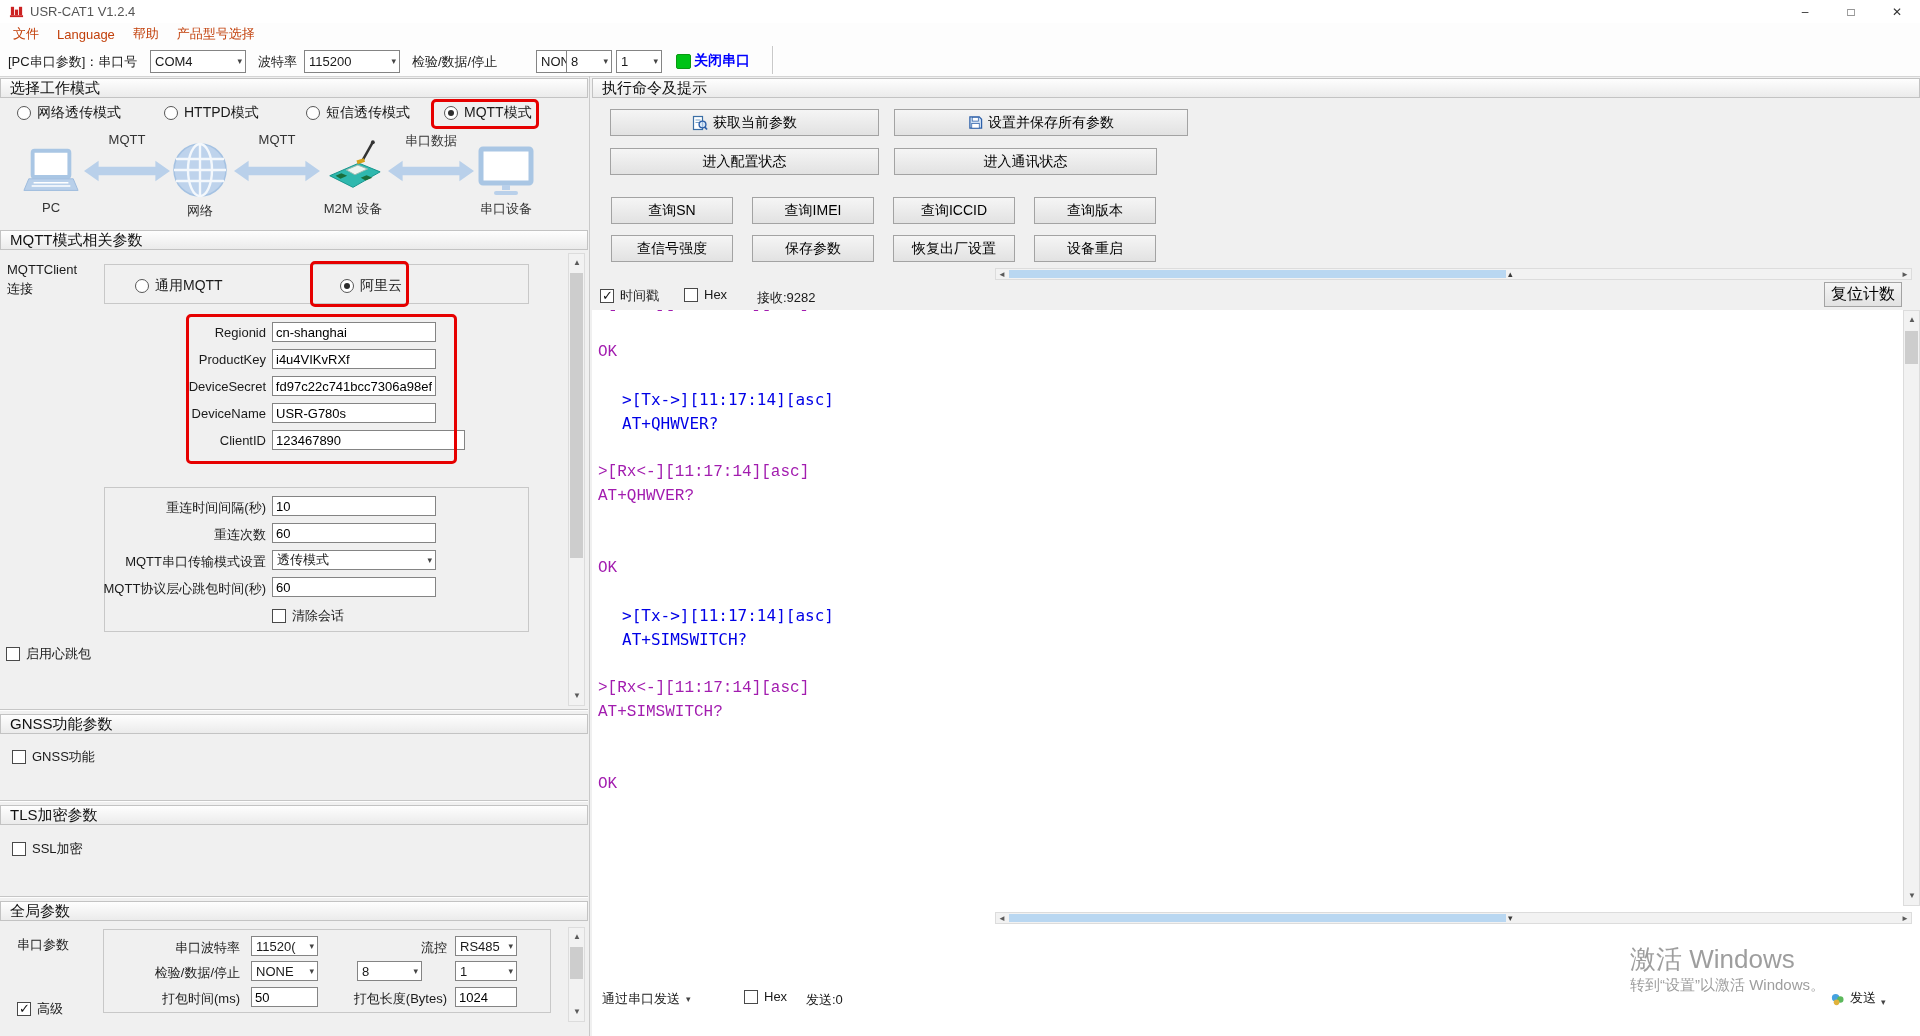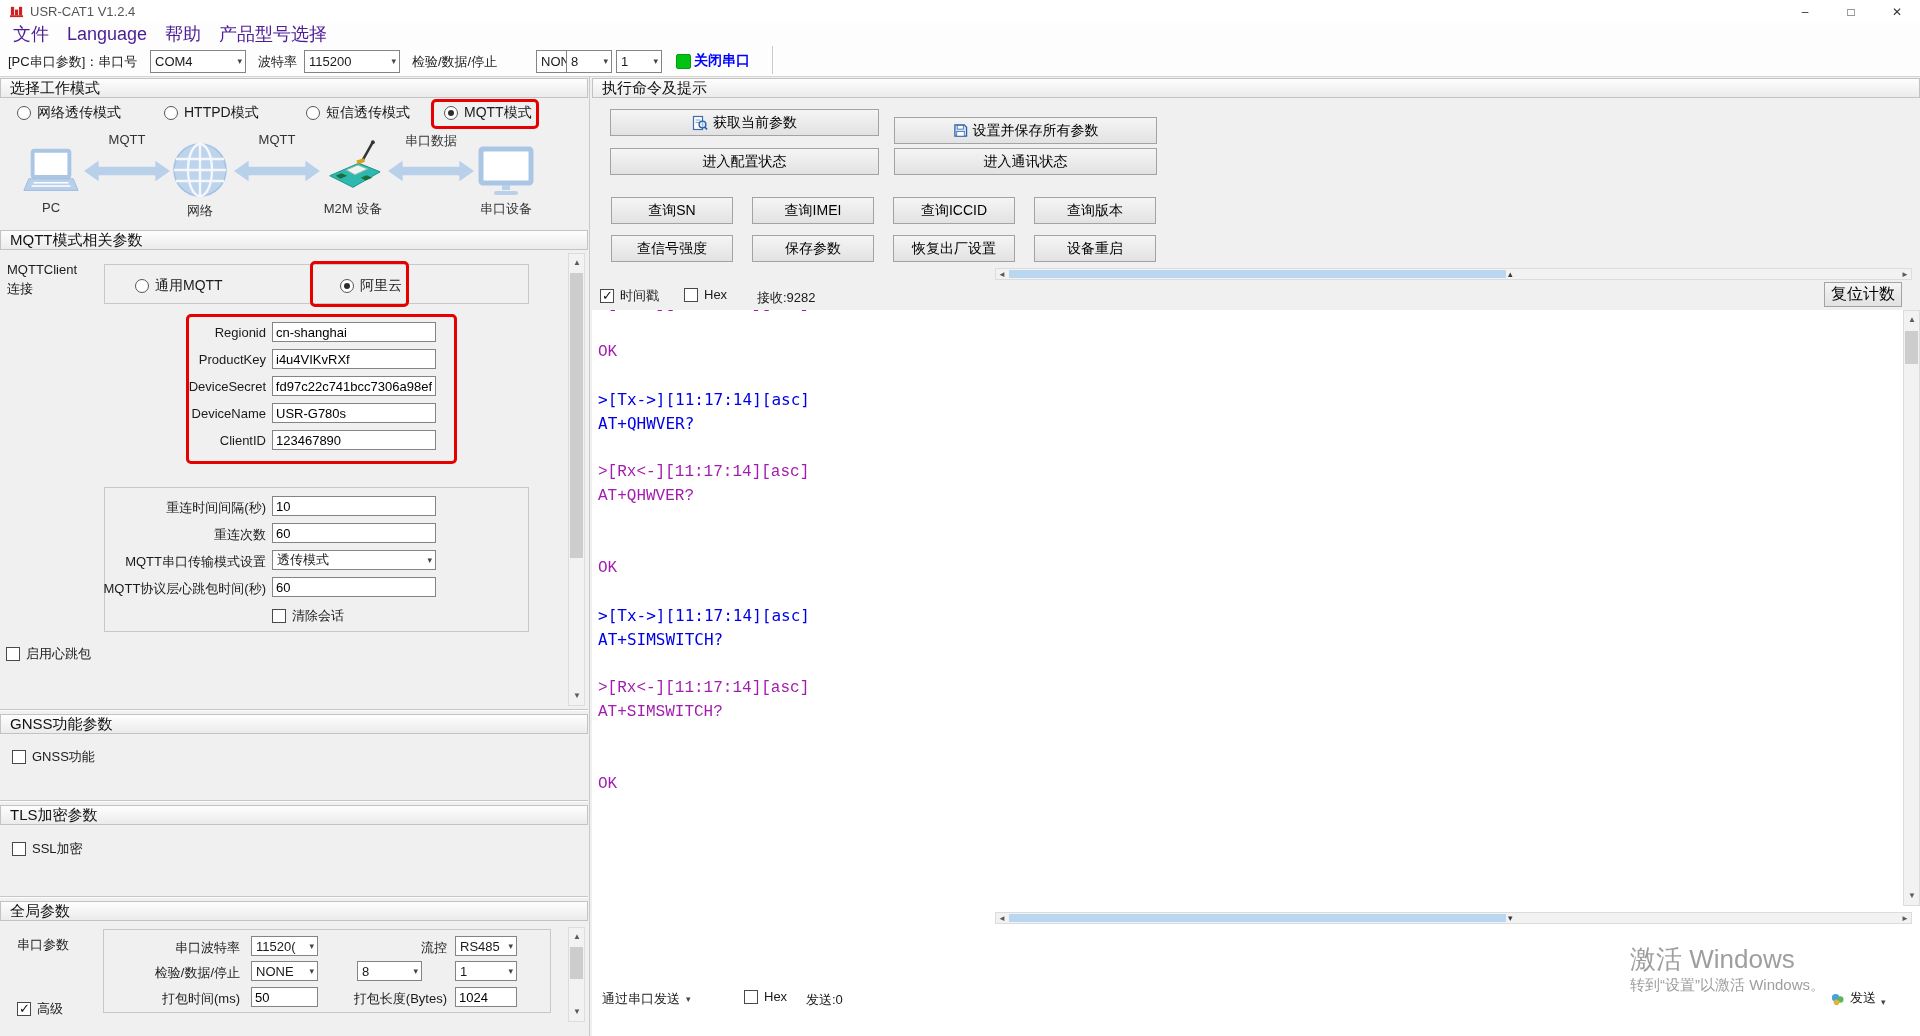--- a/index.html
+++ b/index.html
@@ -9,21 +9,21 @@
     font-family:"Liberation Sans","DejaVu Sans",sans-serif;
     color:#1a1a1a;font-size:13px;
     -webkit-font-smoothing:antialiased;
   }
   .abs{position:absolute;}
   
   .titlebar{left:0;top:0;width:1920px;height:23px;background:#ffffff;}
   .title-text{left:30px;top:4px;font-size:13px;color:#555;}
   .winctl{top:0;width:46px;height:23px;display:flex;align-items:center;justify-content:center;color:#333;font-size:12px;}
   .menubar{left:0;top:23px;width:1920px;height:22px;background:#fdfdfd;display:flex;align-items:center;padding-left:4px;box-sizing:border-box;}
-  .mitem{padding:0 9px;font-size:18px;color:#4c1d95;}
+  .mitem{padding:0 9px;font-size:13px;color:#c2410c;}
   .toolbar{left:0;top:45px;width:1920px;height:31px;background:#fdfdfd;border-bottom:1px solid #d5d5d5;}
   .tb-lab{top:53px;font-size:13px;color:#1a1a1a;white-space:nowrap;}
   .sel{background:#fff;border:1px solid #848484;box-sizing:border-box;height:23px;display:flex;align-items:center;justify-content:space-between;padding:0 3px 0 4px;font-size:13px;white-space:nowrap;overflow:hidden;}
   .chev{flex:0 0 auto;color:#444;font-size:9px;line-height:1;}
   .chev::after{content:"▾";}
   .greensq{width:13px;height:13px;background:#00c316;border:1px solid #0a9a12;border-radius:2px;}
   .closeport{color:#0000ff;font-weight:bold;font-size:14px;white-space:nowrap;}
   .vsep{width:1px;background:#c9c9c9;border-right:1px solid #fff;}
   
   .shdr{height:20px;background:linear-gradient(#fefefe,#ebebeb);border:1px solid #c3c3c3;box-sizing:border-box;display:flex;align-items:center;padding-left:9px;font-size:15px;color:#111;}
@@ -52,21 +52,21 @@
   .thumb{position:absolute;background:#cdcdcd;}
   .thumbblue{position:absolute;background:#b9d7f1;}
   .mark{position:absolute;color:#3a3a3a;font-size:9px;line-height:1;}
   .mark.up::after{content:"▴";} .mark.dn::after{content:"▾";}
   
   .whitearea{background:#ffffff;}
   .term{font-family:"DejaVu Sans Mono","Liberation Mono",monospace;font-size:16px;line-height:24px;overflow:hidden;}
   .termlines{margin-top:-18px;padding-left:6px;}
   .tline{min-height:24px;white-space:pre;}
   .tline.rx{color:#a21caf;font-family:Liberation Mono, monospace;}
-  .tline.tx{color:#0000e6;}
+  .tline.tx{color:#0000e6;margin-left:24px;}
   .tline.plain{color:#222;}
   
   .dlabel{font-size:13px;color:#333;text-align:center;white-space:nowrap;}
   
   .wm1{font-size:26px;color:#9e9e9e;}
   .wm2{font-size:15px;color:#9e9e9e;}
 </style>
 </head>
 <body>
 
@@ -201,21 +201,21 @@
 
 <div class="abs lab ra" style="left:188px;top:325px;width:78px">Regionid</div>
 <input class="abs ipt" style="left: 272px; top: 322px; width: 164px;" value="cn-shanghai">
 <div class="abs lab ra" style="left:188px;top:352px;width:78px">ProductKey</div>
 <input class="abs ipt" style="left: 272px; top: 349px; width: 164px;" value="i4u4VIKvRXf">
 <div class="abs lab ra" style="left:188px;top:379px;width:78px">DeviceSecret</div>
 <input class="abs ipt" dir="rtl" style="left: 272px; top: 376px; width: 164px;" value="5dfd97c22c741bcc7306a98ef">
 <div class="abs lab ra" style="left:188px;top:406px;width:78px">DeviceName</div>
 <input class="abs ipt" style="left: 272px; top: 403px; width: 164px;" value="USR-G780s">
 <div class="abs lab ra" style="left:188px;top:433px;width:78px">ClientID</div>
-<input class="abs ipt" style="left: 272px; top: 430px; width: 164px;" value="123467890">
+<input class="abs ipt" style="left: 272px; top: 430px; width: 193px;" value="123467890">
 <div class="abs redbox" style="left:186px;top:314px;width:271px;height:150px"></div>
 
 <div class="abs gbox" style="left:104px;top:487px;width:425px;height:145px"></div>
 <div class="abs lab ra" style="left:104px;top:499px;width:162px">重连时间间隔(秒)</div>
 <input class="abs ipt" style="left: 272px; top: 496px; width: 164px;" value="10">
 <div class="abs lab ra" style="left:104px;top:526px;width:162px">重连次数</div>
 <input class="abs ipt" style="left: 272px; top: 523px; width: 164px;" value="60">
 <div class="abs lab ra" style="left:104px;top:553px;width:162px">MQTT串口传输模式设置</div>
 <div class="abs sel" style="left:272px;top:550px;width:164px;height:20px">
   <span>透传模式</span>
@@ -306,21 +306,21 @@
 <div class="abs btn" style="left:610px;top:109px;width:269px;height:27px">
   <svg width="16" height="16" viewBox="0 0 16 16">
     <rect x="1.5" y="1.5" width="9" height="13" fill="#fff" stroke="#3a6ea5" stroke-width="1.2"></rect>
     <line x1="3.5" y1="5" x2="8.5" y2="5" stroke="#7aa2c8" stroke-width="1"></line>
     <line x1="3.5" y1="7.5" x2="8.5" y2="7.5" stroke="#7aa2c8" stroke-width="1"></line>
     <circle cx="10.5" cy="9.5" r="3.4" fill="rgba(205,225,248,0.7)" stroke="#2c5fa8" stroke-width="1.4"></circle>
     <line x1="12.8" y1="12" x2="15" y2="14.5" stroke="#2c5fa8" stroke-width="1.8"></line>
   </svg>
   <span>获取当前参数</span>
 </div>
-<div class="abs btn" style="left:894px;top:117px;width:263px;height:27px">
+<div class="abs btn" style="left:894px;top:109px;width:294px;height:27px">
   <svg width="15" height="15" viewBox="0 0 16 16">
     <path d="M2 2 h10 l2.5 2.5 V14 H2 Z" fill="#cfe0f4" stroke="#2c5fa8" stroke-width="1.3"></path>
     <rect x="4.5" y="2.5" width="6.5" height="4" fill="#fff" stroke="#2c5fa8" stroke-width="0.8"></rect>
     <rect x="4" y="9" width="8" height="5" fill="#fff" stroke="#2c5fa8" stroke-width="0.8"></rect>
   </svg>
   <span>设置并保存所有参数</span>
 </div>
 
 <div class="abs btn" style="left:610px;top:148px;width:269px;height:27px">进入配置状态</div>
 <div class="abs btn" style="left:894px;top:148px;width:263px;height:27px">进入通讯状态</div>

